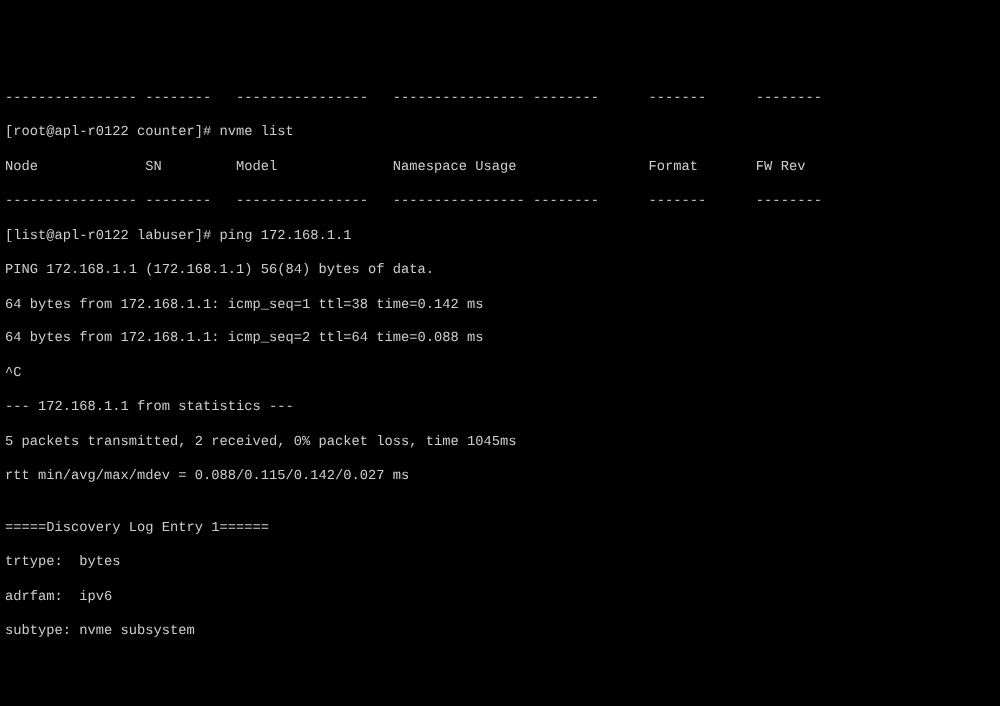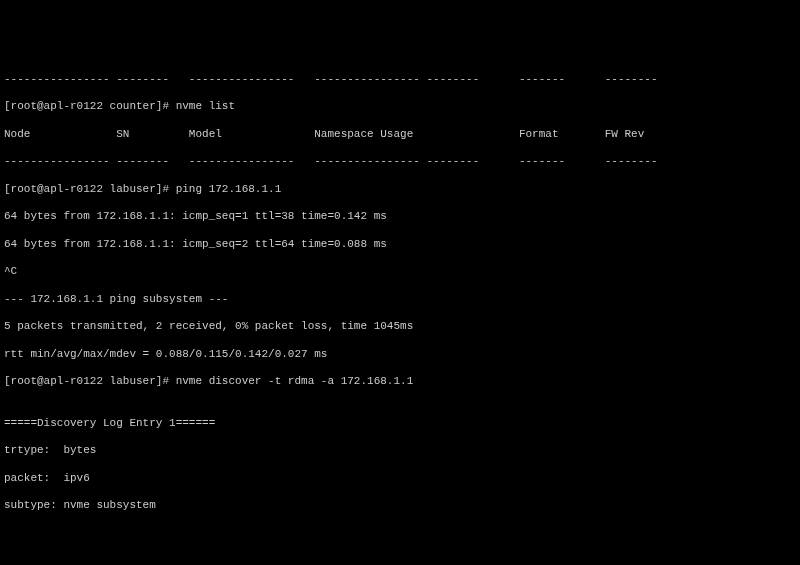--- a/index.html
+++ b/index.html
@@ -20,32 +20,32 @@
 </head>
 <body>
 
 
 
 <div>
 <span class="line">---------------- --------   ----------------   ---------------- --------      -------      --------</span>
 <span class="line">[root@apl-r0122 counter]# nvme list</span>
 <span class="line">Node             SN         Model              Namespace Usage                Format       FW Rev</span>
 <span class="line">---------------- --------   ----------------   ---------------- --------      -------      --------</span>
-<span class="line">[root@apl-r0122 labuser]# ping 172.168.1.1</span>
+<span class="line">[list@apl-r0122 labuser]# ping 172.168.1.1</span>
+<span class="line">PING 172.168.1.1 (172.168.1.1) 56(84) bytes of data.</span>
 <span class="line">64 bytes from 172.168.1.1: icmp_seq=1 ttl=38 time=0.142 ms</span>
 <span class="line">64 bytes from 172.168.1.1: icmp_seq=2 ttl=64 time=0.088 ms</span>
 <span class="line">^C</span>
-<span class="line">--- 172.168.1.1 ping subsystem ---</span>
+<span class="line">--- 172.168.1.1 from statistics ---</span>
 <span class="line">5 packets transmitted, 2 received, 0% packet loss, time 1045ms</span>
 <span class="line">rtt min/avg/max/mdev = 0.088/0.115/0.142/0.027 ms</span>
-<span class="line">[root@apl-r0122 labuser]# nvme discover -t rdma -a 172.168.1.1</span>
 <span class="line"></span>
 <span class="line">=====Discovery Log Entry 1======</span>
 <span class="line">trtype:  bytes</span>
-<span class="line">packet:  ipv6</span>
+<span class="line">adrfam:  ipv6</span>
 <span class="line">subtype: nvme subsystem</span>
 
 
 
 
 
 
 
 
 

